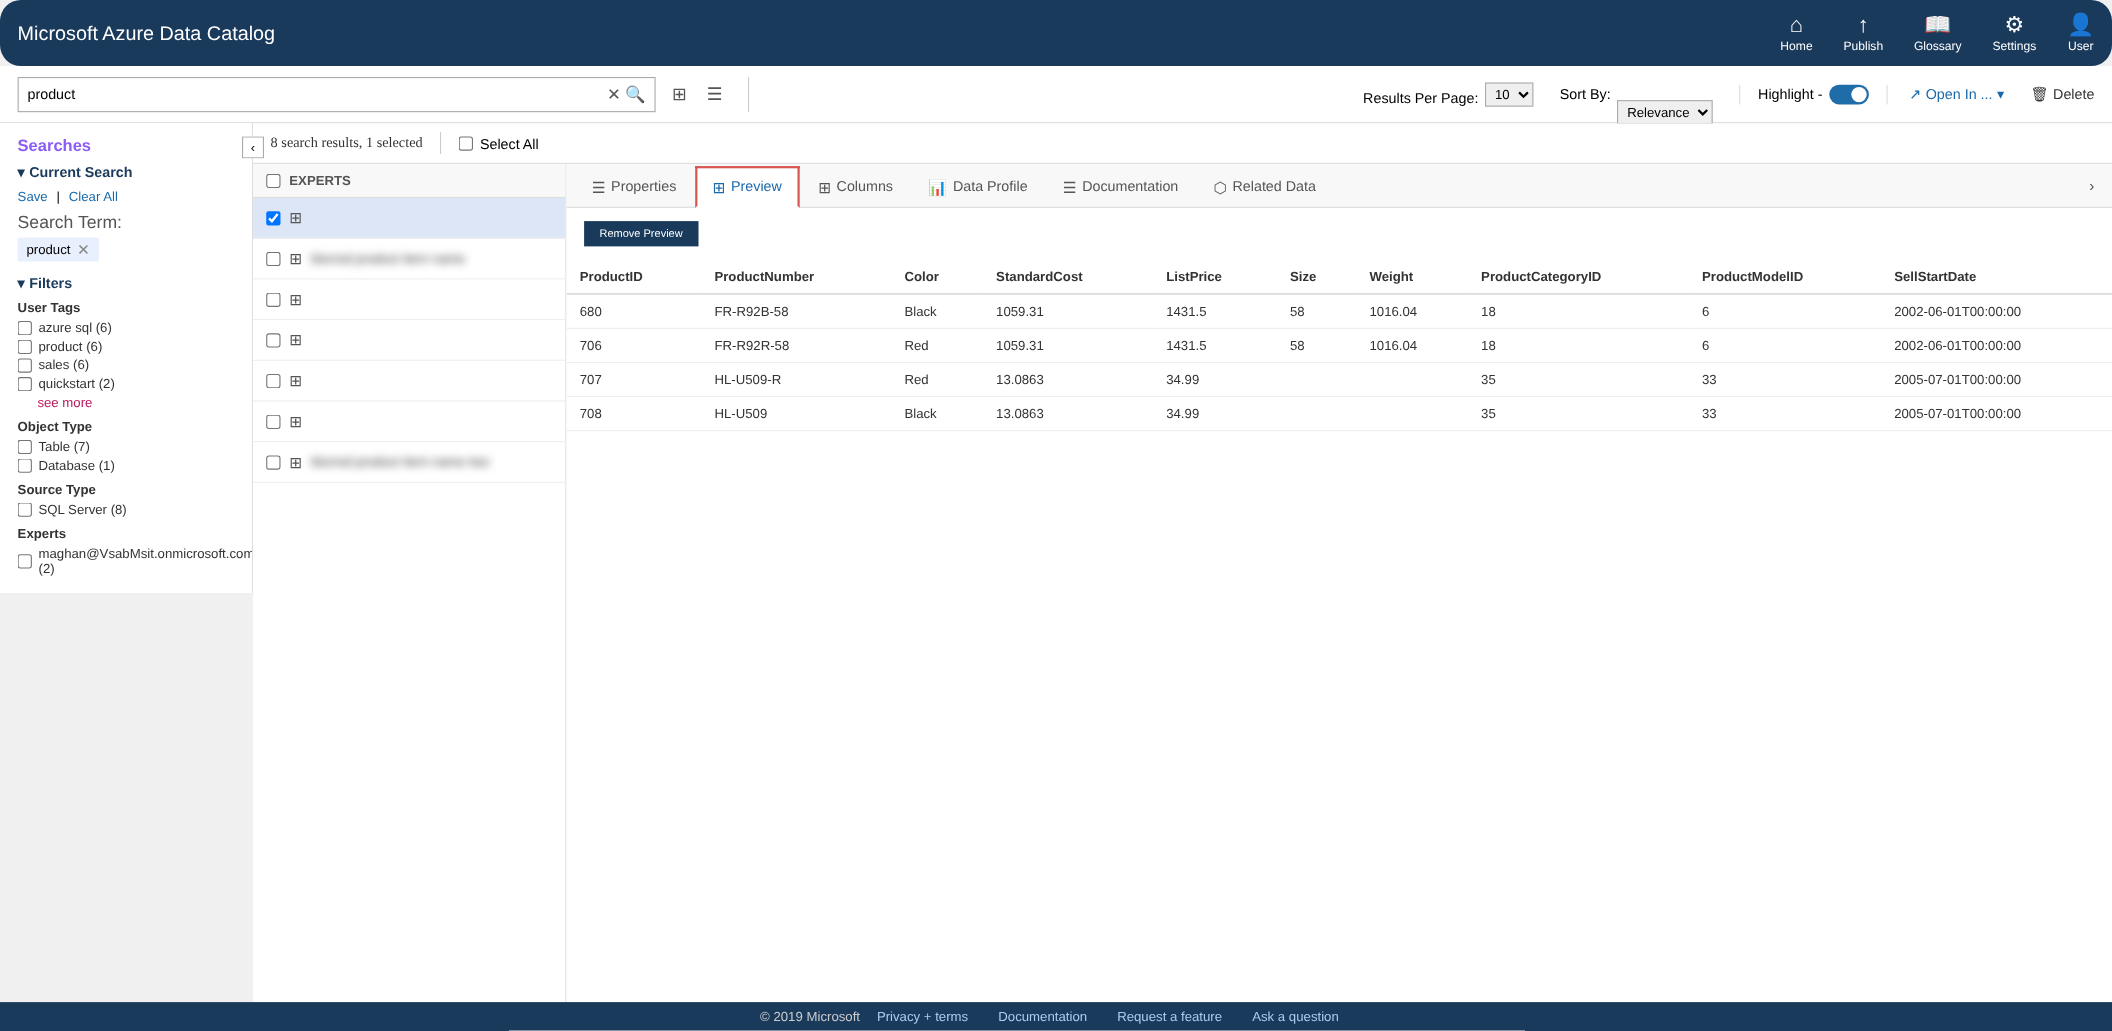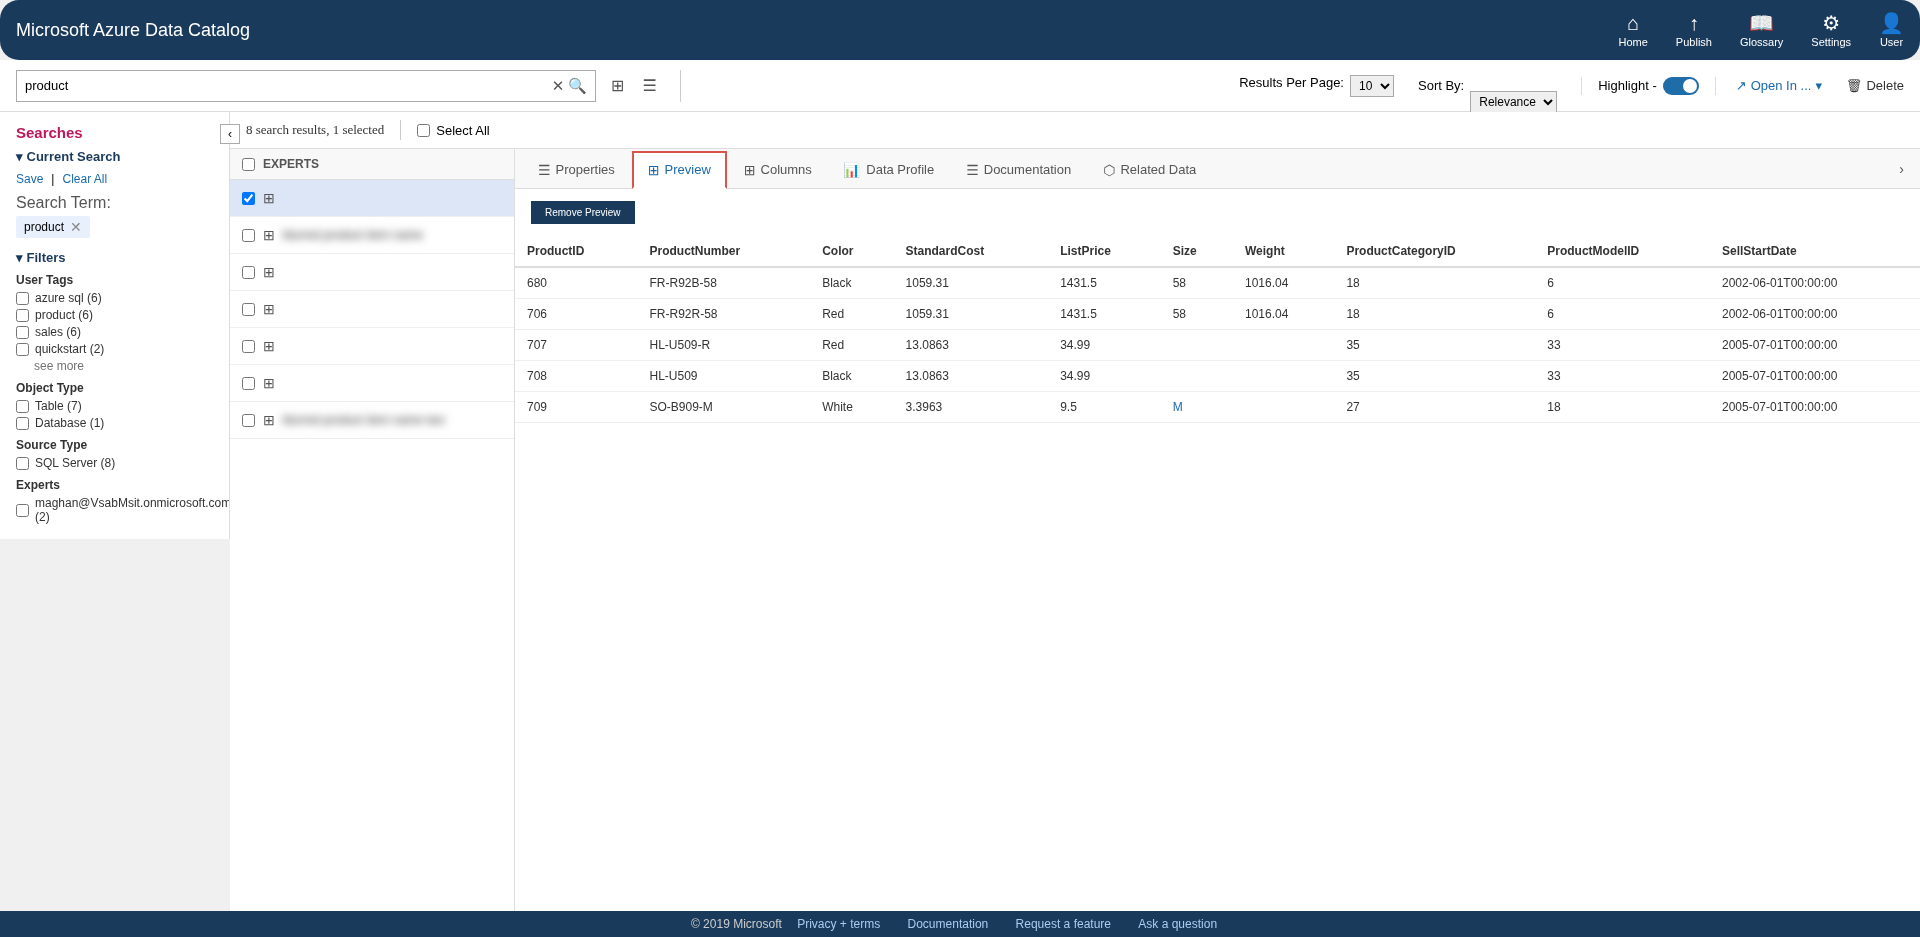--- a/index.html
+++ b/index.html
@@ -86,21 +86,21 @@
     .view-btn {
       padding: 4px 6px;
       cursor: pointer;
       border: 1px solid transparent;
       color: #555;
       font-size: 16px;
     }
 
     .results-per-page {
       display: flex;
-      align-items: flex-start;
+      align-items: flex-end;
       gap: 6px;
       margin-left: auto;
       font-size: 13px;
     }
     .results-per-page select {
       border: 1px solid #aaa;
       padding: 2px 4px;
       font-size: 12px;
     }
     .sort-by {
@@ -173,21 +173,21 @@
       width: 230px;
       background: white;
       border-right: 1px solid #ddd;
       overflow-y: auto;
       flex-shrink: 0;
       padding: 12px 16px;
     }
     .sidebar-title {
       font-size: 15px;
       font-weight: 600;
-      color: #be185d;
+      color: #8b5cf6;
       margin-bottom: 8px;
     }
     .current-search-header {
       display: flex;
       align-items: center;
       gap: 4px;
       font-weight: 600;
       color: #1a3a5c;
       margin-bottom: 8px;
       cursor: pointer;
@@ -246,21 +246,21 @@
       font-size: 12px;
     }
     .filter-item input[type="checkbox"] {
       cursor: pointer;
     }
     .filter-item label {
       cursor: pointer;
       color: #333;
     }
     .see-more {
-      color: #737373;
+      color: #be185d;
       cursor: pointer;
       font-size: 12px;
       margin-left: 18px;
       display: block;
       margin-bottom: 6px;
     }
 
     
     .content-area {
       flex: 1;
@@ -755,32 +755,20 @@
                   <td>HL-U509</td>
                   <td>Black</td>
                   <td>13.0863</td>
                   <td>34.99</td>
                   <td></td>
                   <td></td>
                   <td>35</td>
                   <td>33</td>
                   <td>2005-07-01T00:00:00</td>
                 </tr>
-                <tr>
-                  <td>709</td>
-                  <td>SO-B909-M</td>
-                  <td>White</td>
-                  <td>3.3963</td>
-                  <td>9.5</td>
-                  <td><span class="cell-link">M</span></td>
-                  <td></td>
-                  <td>27</td>
-                  <td>18</td>
-                  <td>2005-07-01T00:00:00</td>
-                </tr>
               </tbody>
           </table>
         </div>
 
       </div>
     </div>
   </div>
 </div>
 
 <div class="footer">

